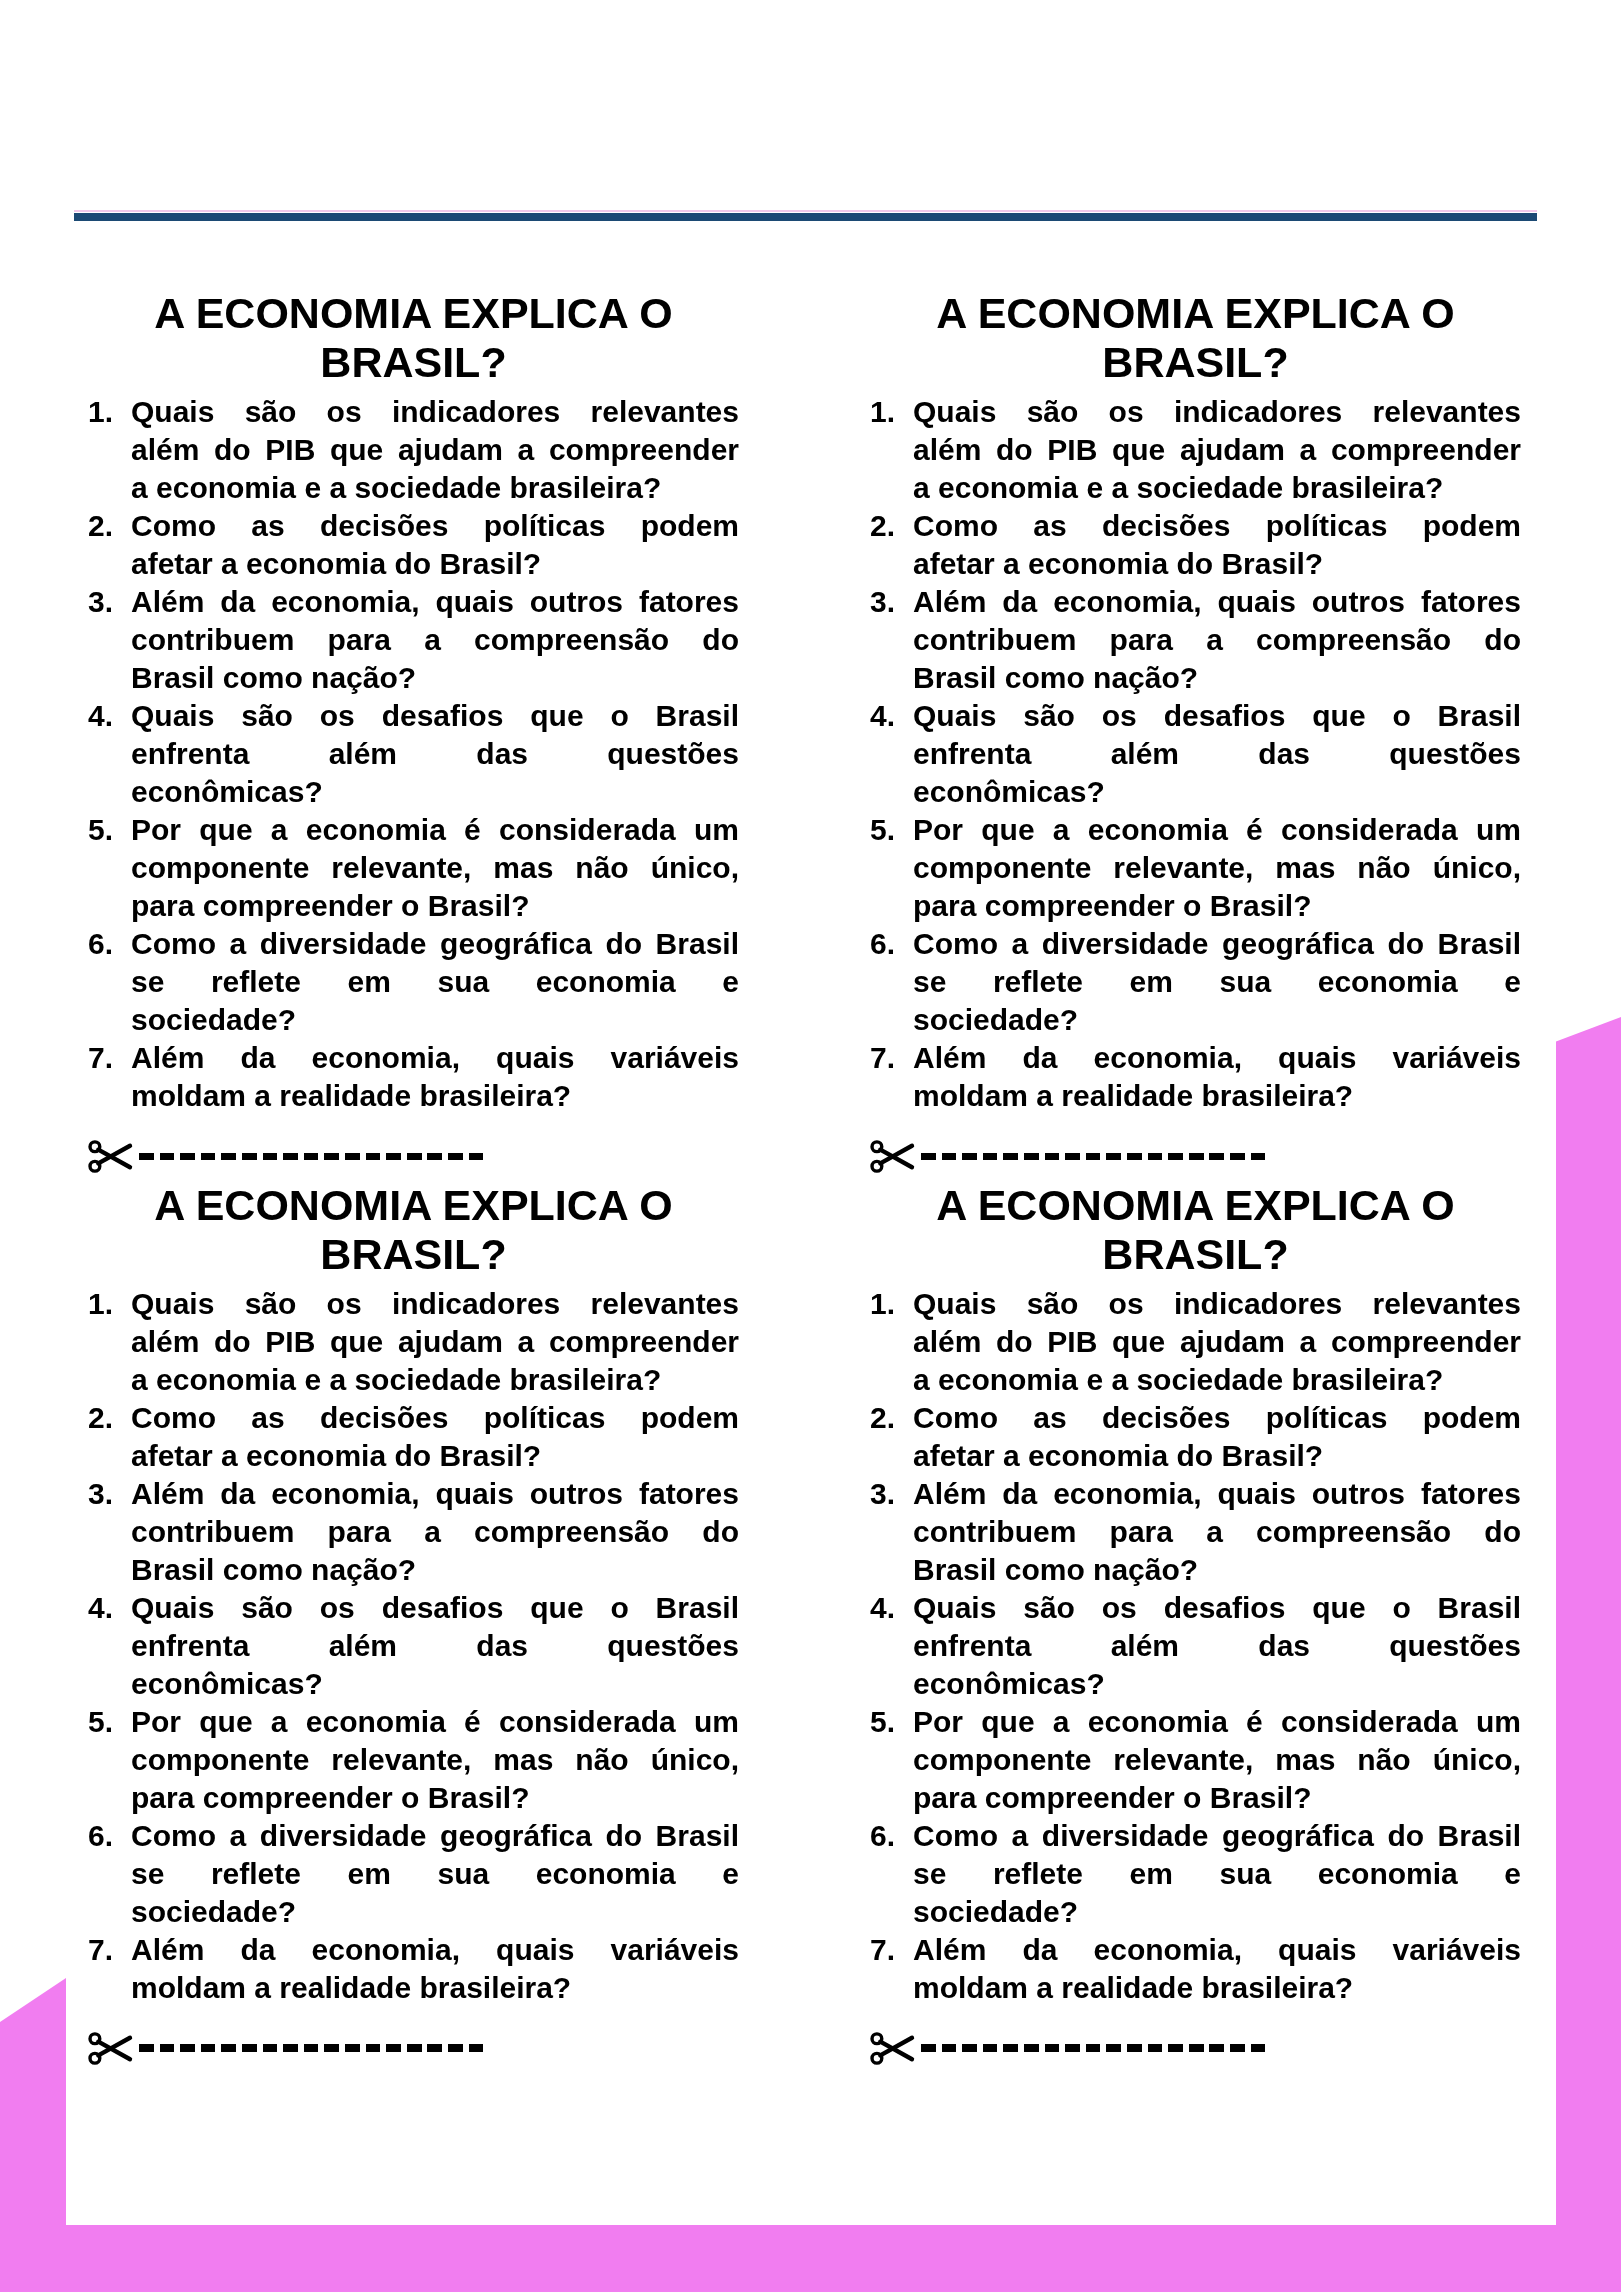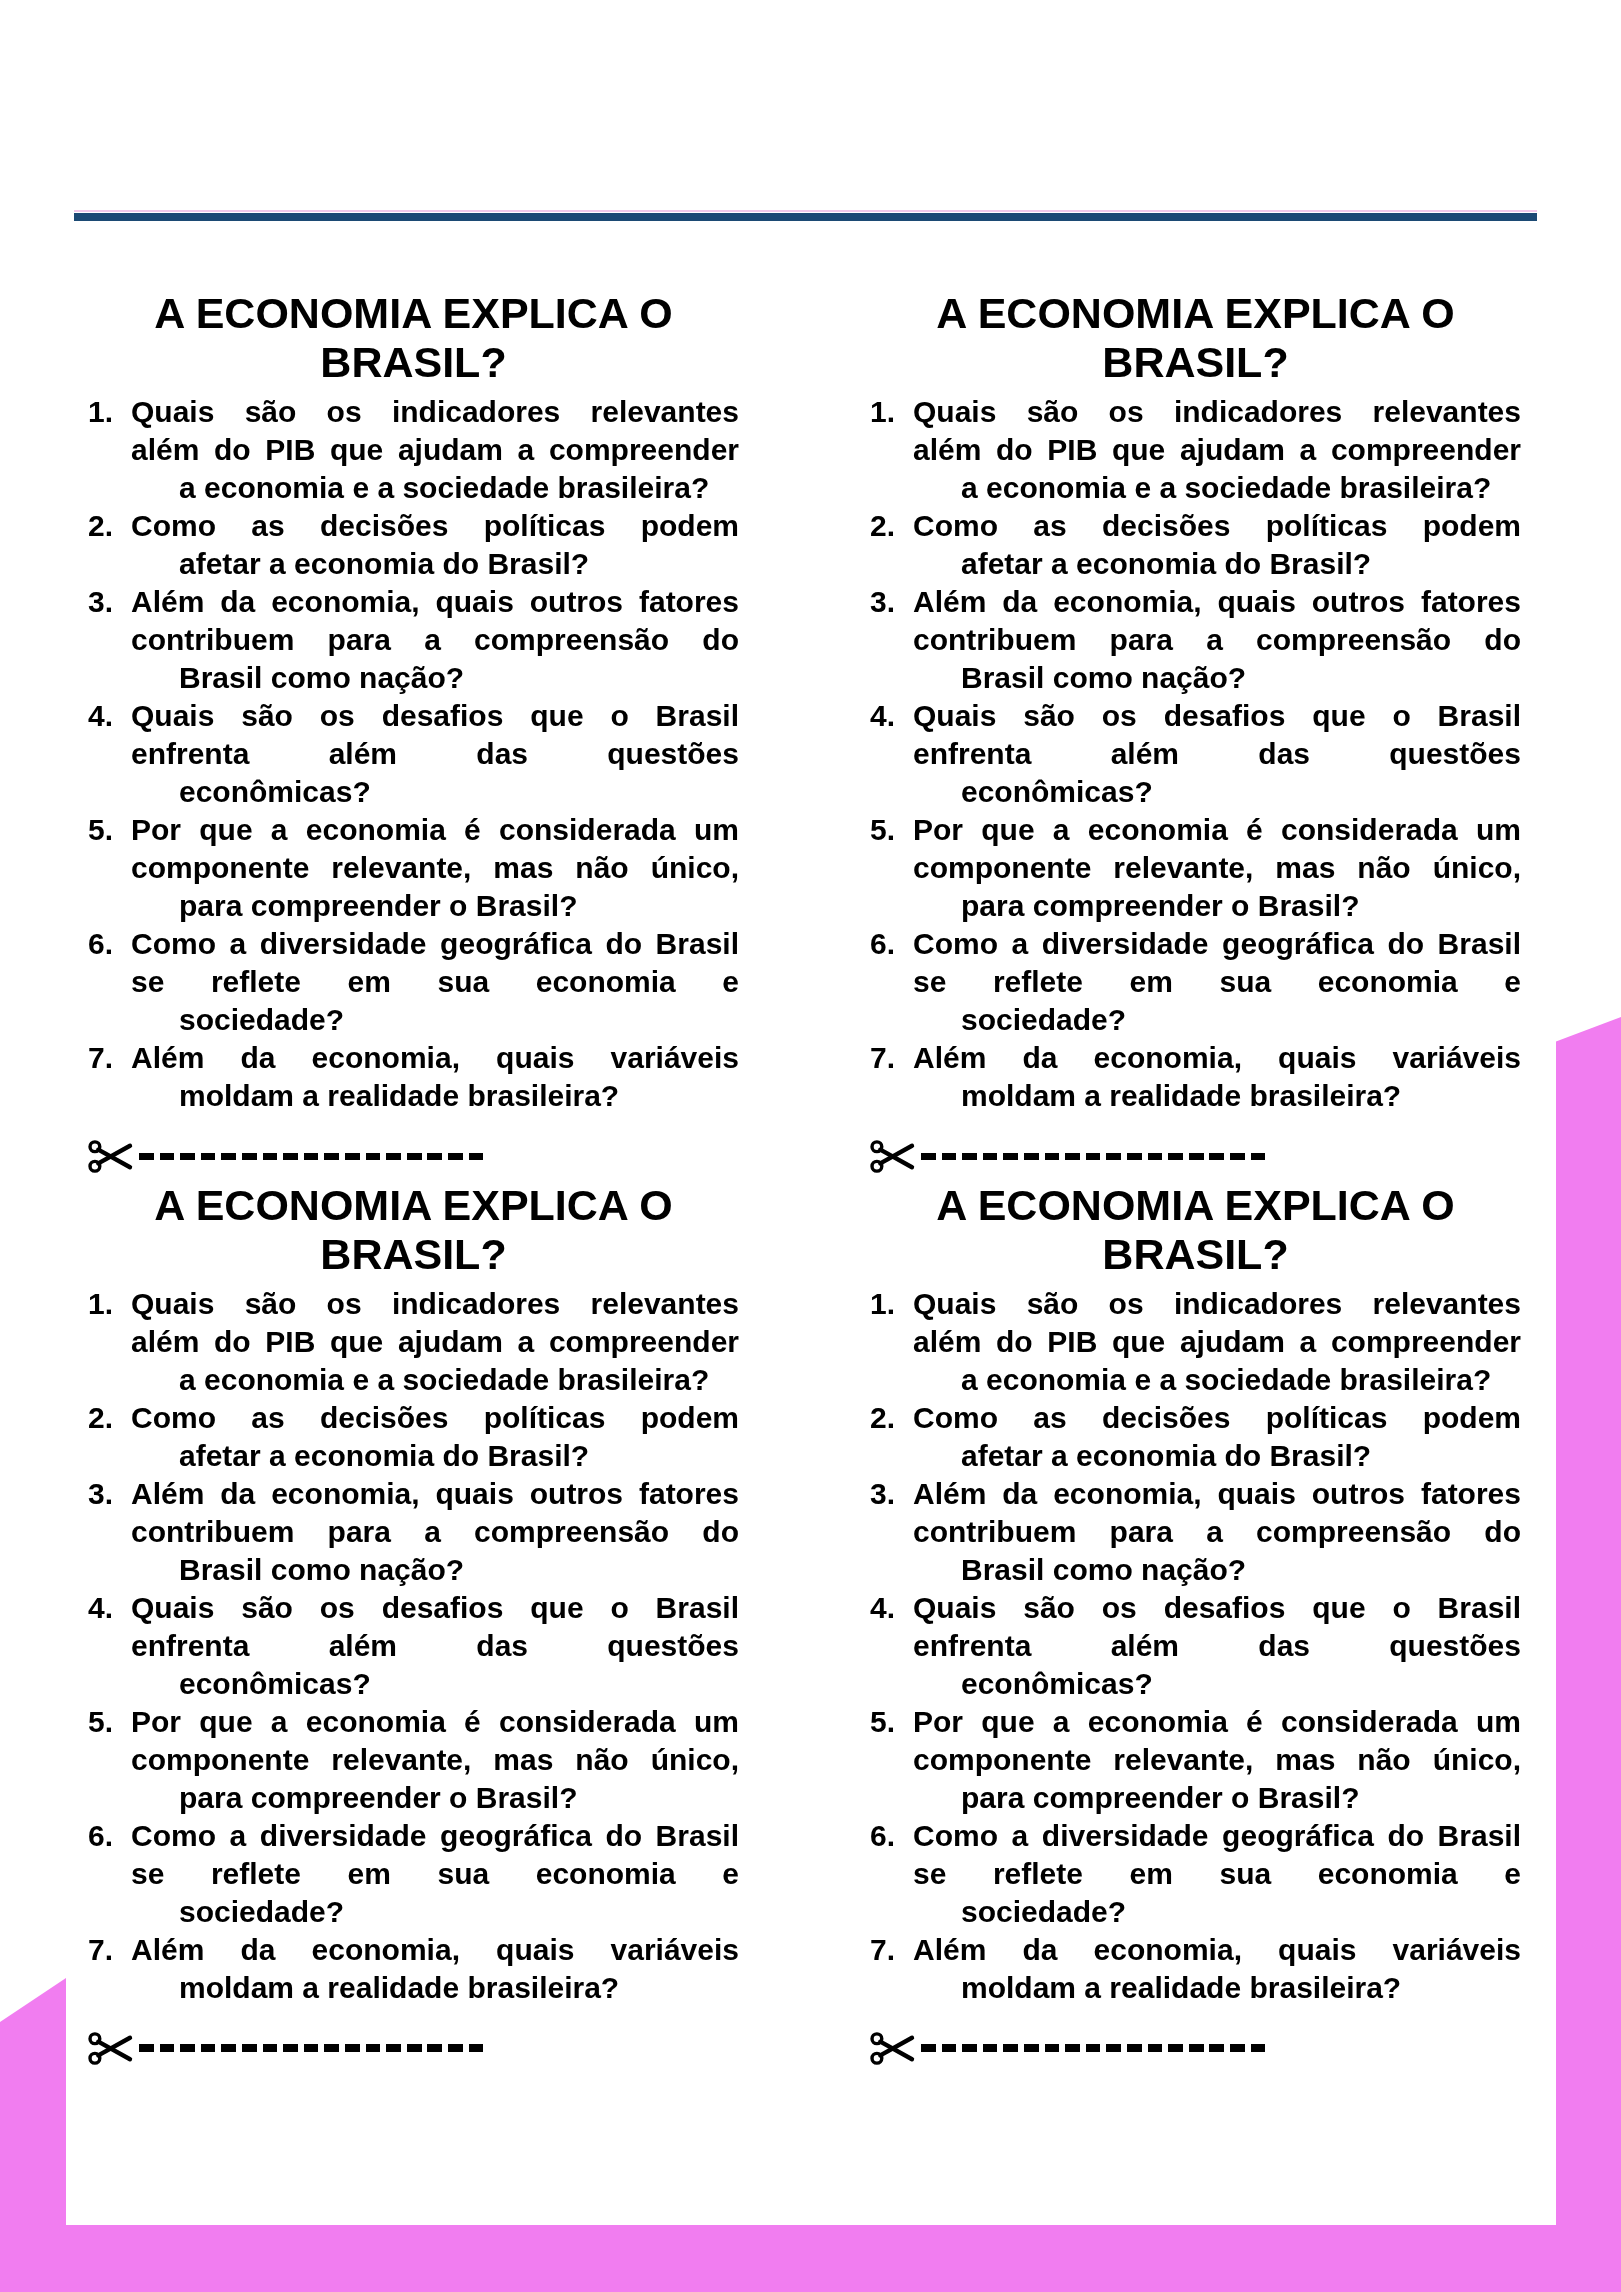--- a/index.html
+++ b/index.html
@@ -54,21 +54,20 @@
   }
   .qline{
     height:38px;
     text-align:justify;
     text-align-last:justify;
     overflow:hidden;
     white-space:nowrap;
   }
   .qline.last{
     text-align-last:left;
-    margin-left:48px;
   }
   
   .cutline{
     margin-top:auto;
     display:flex;align-items:center;
     height:39px;
   }
   .scissors{flex:0 0 auto;}
   .dashes{
     width:345px;height:7.8px;margin-left:5.9px;

